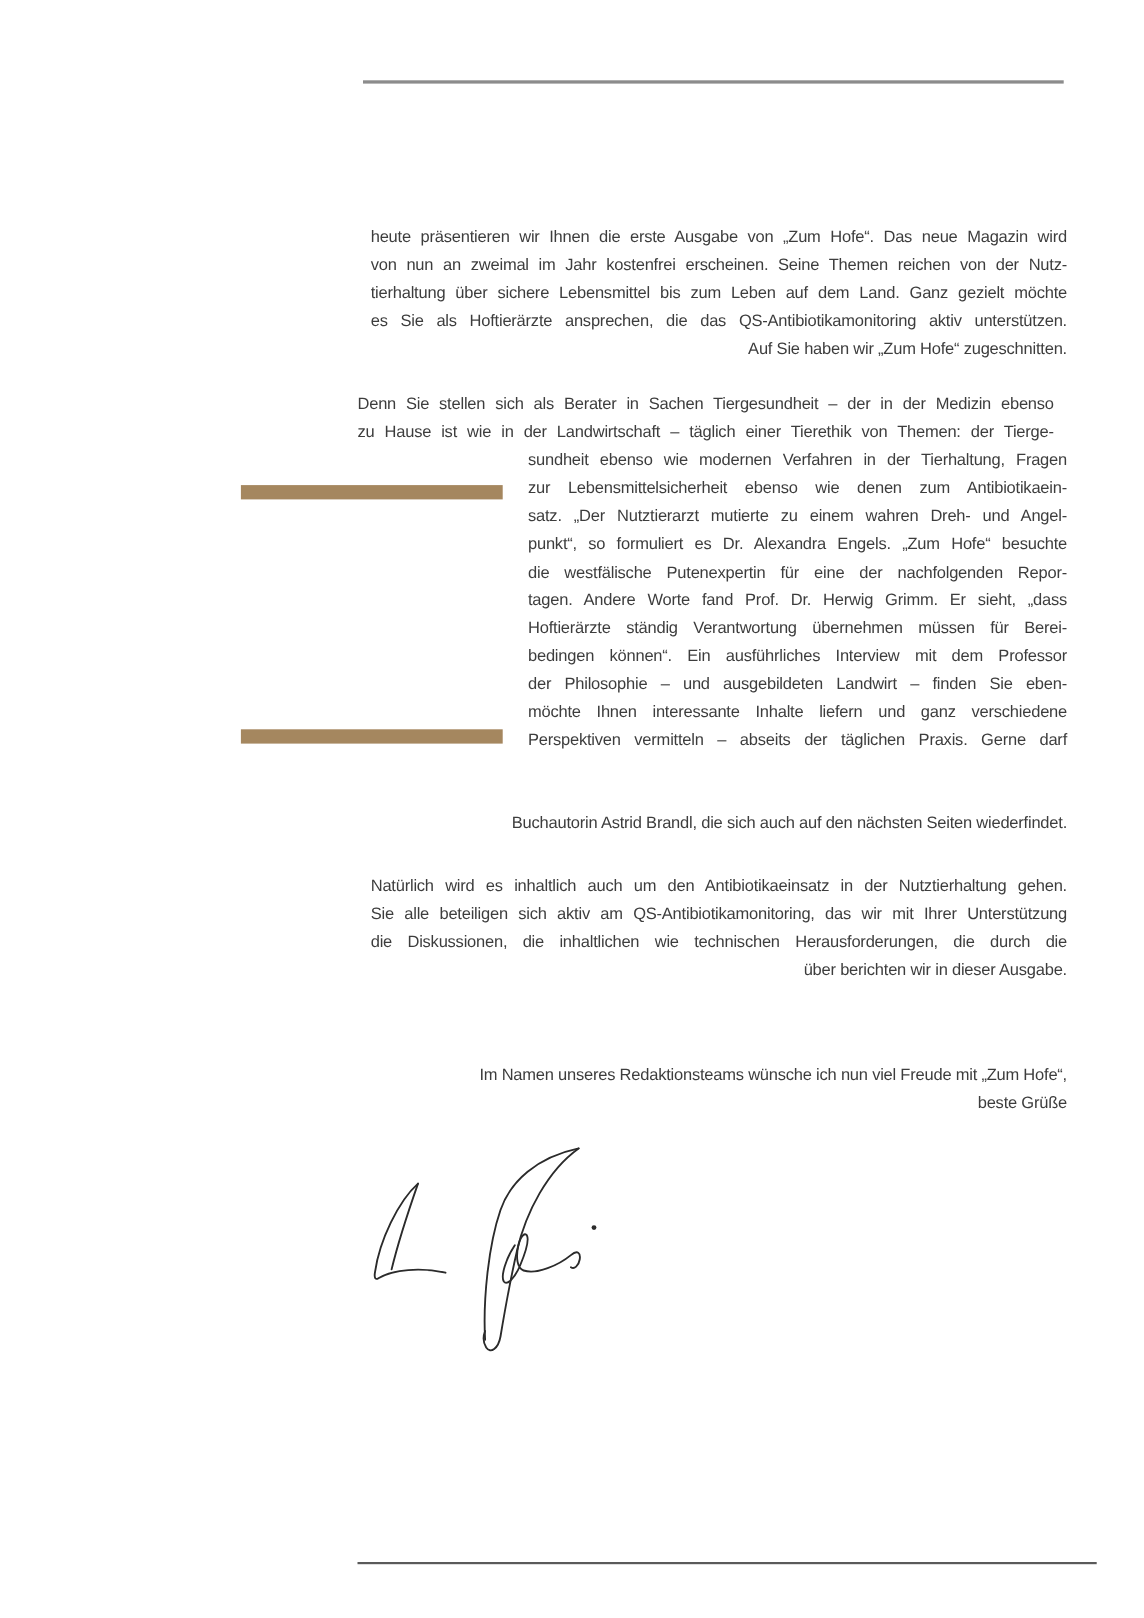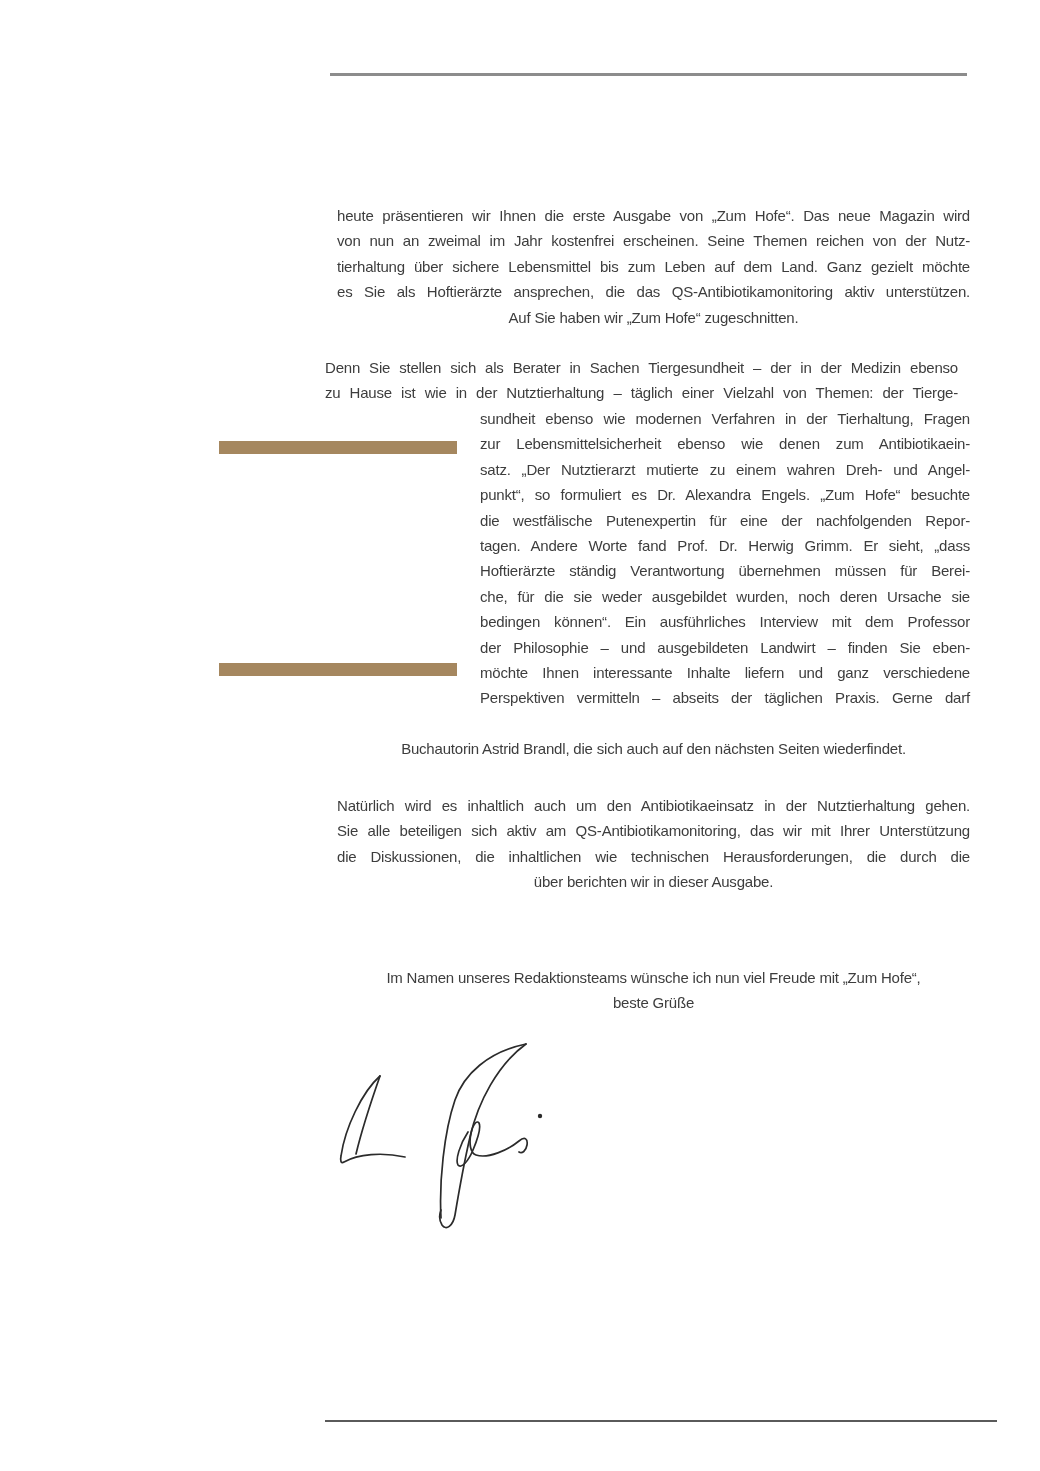--- a/index.html
+++ b/index.html
@@ -13,21 +13,21 @@
     overflow:hidden;
   }
   .rule{position:absolute;}
   #top-rule{left:330px;top:73px;width:637px;height:3px;background:var(--rule-top,#8c8c8c);}
   #bottom-rule{left:325px;top:1420px;width:672px;height:2px;background:var(--rule-bottom,#5a5a5a);}
   .accent-bar{position:absolute;left:219px;width:238px;height:13px;background:var(--accent,#a5875f);}
   #accent-bar-top{top:441px;}
   #accent-bar-bottom{top:663px;}
   .para{position:absolute;font-size:15px;line-height:25.4px;letter-spacing:-0.2px;}
   .para .line{text-align:justify;text-align-last:justify;white-space:normal;}
-  .para .line.left{text-align:center;text-align-last:auto;}
+  .para .line.left{text-align:right;text-align-last:auto;}
   .para-p1{top:203px;left:337px;width:633px;}
   .para-p2a{top:355px;left:325px;width:633px;}
   .para-p2b{top:406px;left:480px;width:490px;}
   .para-p2c{top:736px;left:337px;width:633px;}
   .para-p3{top:793px;left:337px;width:633px;}
   .para-p4{top:965px;left:337px;width:633px;}
   #signature{position:absolute;left:328px;top:1032px;width:270px;height:220px;}
   #signature svg path{fill:none;stroke:#2b2b2b;stroke-width:1.7;stroke-linecap:round;stroke-linejoin:round;}
   #signature svg circle{fill:#2b2b2b;}
 </style>
@@ -44,31 +44,30 @@
   <div id="text-area">
       <div class="para para-p1">
         <div class="line">heute präsentieren wir Ihnen die erste Ausgabe von „Zum Hofe“. Das neue Magazin wird</div>
         <div class="line">von nun an zweimal im Jahr kostenfrei erscheinen. Seine Themen reichen von der Nutz-</div>
         <div class="line">tierhaltung über sichere Lebensmittel bis zum Leben auf dem Land. Ganz gezielt möchte</div>
         <div class="line">es Sie als Hoftierärzte ansprechen, die das QS-Antibiotikamonitoring aktiv unterstützen.</div>
         <div class="line left">Auf Sie haben wir „Zum Hofe“ zugeschnitten.</div>
       </div>
       <div class="para para-p2a">
         <div class="line">Denn Sie stellen sich als Berater in Sachen Tiergesundheit – der in der Medizin ebenso</div>
-        <div class="line">zu Hause ist wie in der Nutztierhaltung – täglich einer Vielzahl von Themen: der Tierge-</div>
+        <div class="line">zu Hause ist wie in der Landwirtschaft – täglich einer Tierethik von Themen: der Tierge-</div>
       </div>
       <div class="para para-p2b">
         <div class="line">sundheit ebenso wie modernen Verfahren in der Tierhaltung, Fragen</div>
         <div class="line">zur Lebensmittelsicherheit ebenso wie denen zum Antibiotikaein-</div>
         <div class="line">satz. „Der Nutztierarzt mutierte zu einem wahren Dreh- und Angel-</div>
         <div class="line">punkt“, so formuliert es Dr. Alexandra Engels. „Zum Hofe“ besuchte</div>
         <div class="line">die westfälische Putenexpertin für eine der nachfolgenden Repor-</div>
         <div class="line">tagen. Andere Worte fand Prof. Dr. Herwig Grimm. Er sieht, „dass</div>
         <div class="line">Hoftierärzte ständig Verantwortung übernehmen müssen für Berei-</div>
-        <div class="line">che, für die sie weder ausgebildet wurden, noch deren Ursache sie</div>
         <div class="line">bedingen können“. Ein ausführliches Interview mit dem Professor</div>
         <div class="line">der Philosophie – und ausgebildeten Landwirt – finden Sie eben-</div>
         <div class="line">möchte Ihnen interessante Inhalte liefern und ganz verschiedene</div>
         <div class="line">Perspektiven vermitteln – abseits der täglichen Praxis. Gerne darf</div>
       </div>
       <div class="para para-p2c">
         <div class="line left">Buchautorin Astrid Brandl, die sich auch auf den nächsten Seiten wiederfindet.</div>
       </div>
       <div class="para para-p3">
         <div class="line">Natürlich wird es inhaltlich auch um den Antibiotikaeinsatz in der Nutztierhaltung gehen.</div>

